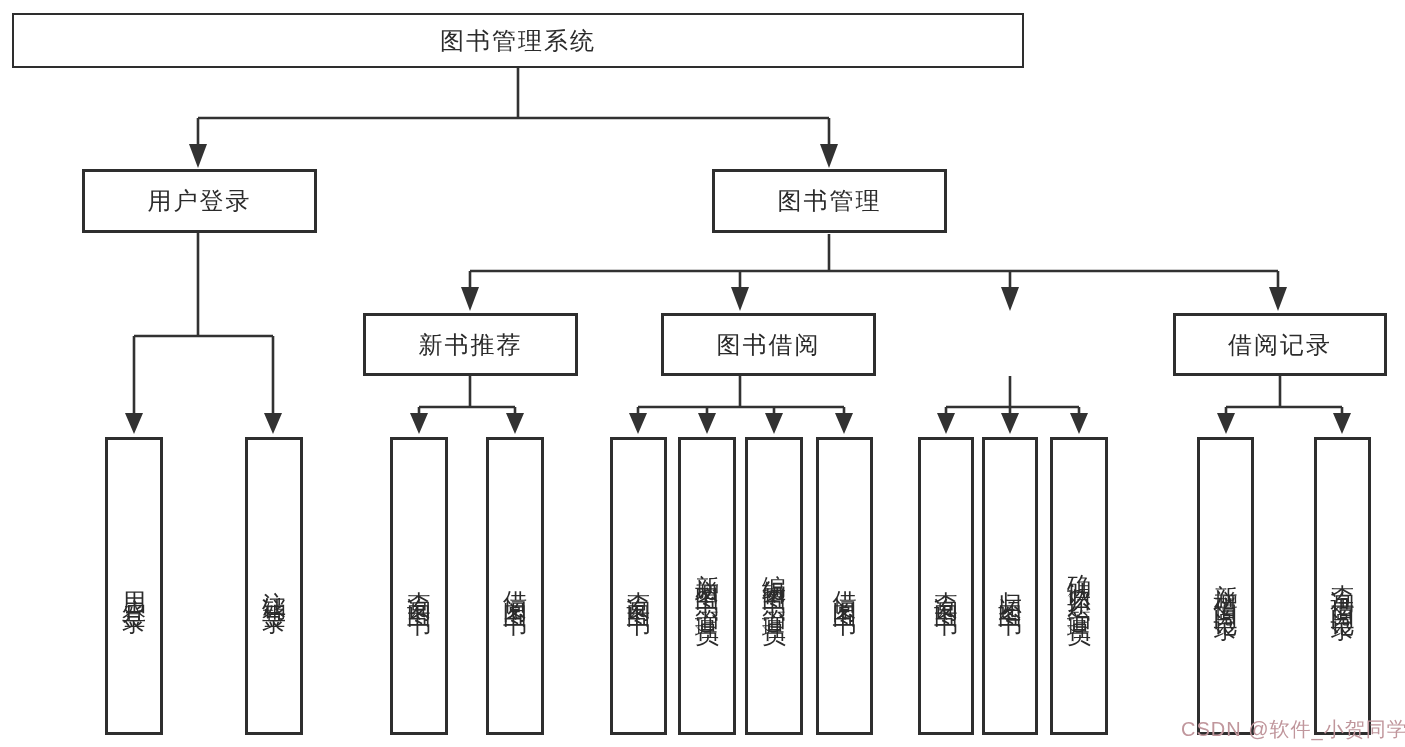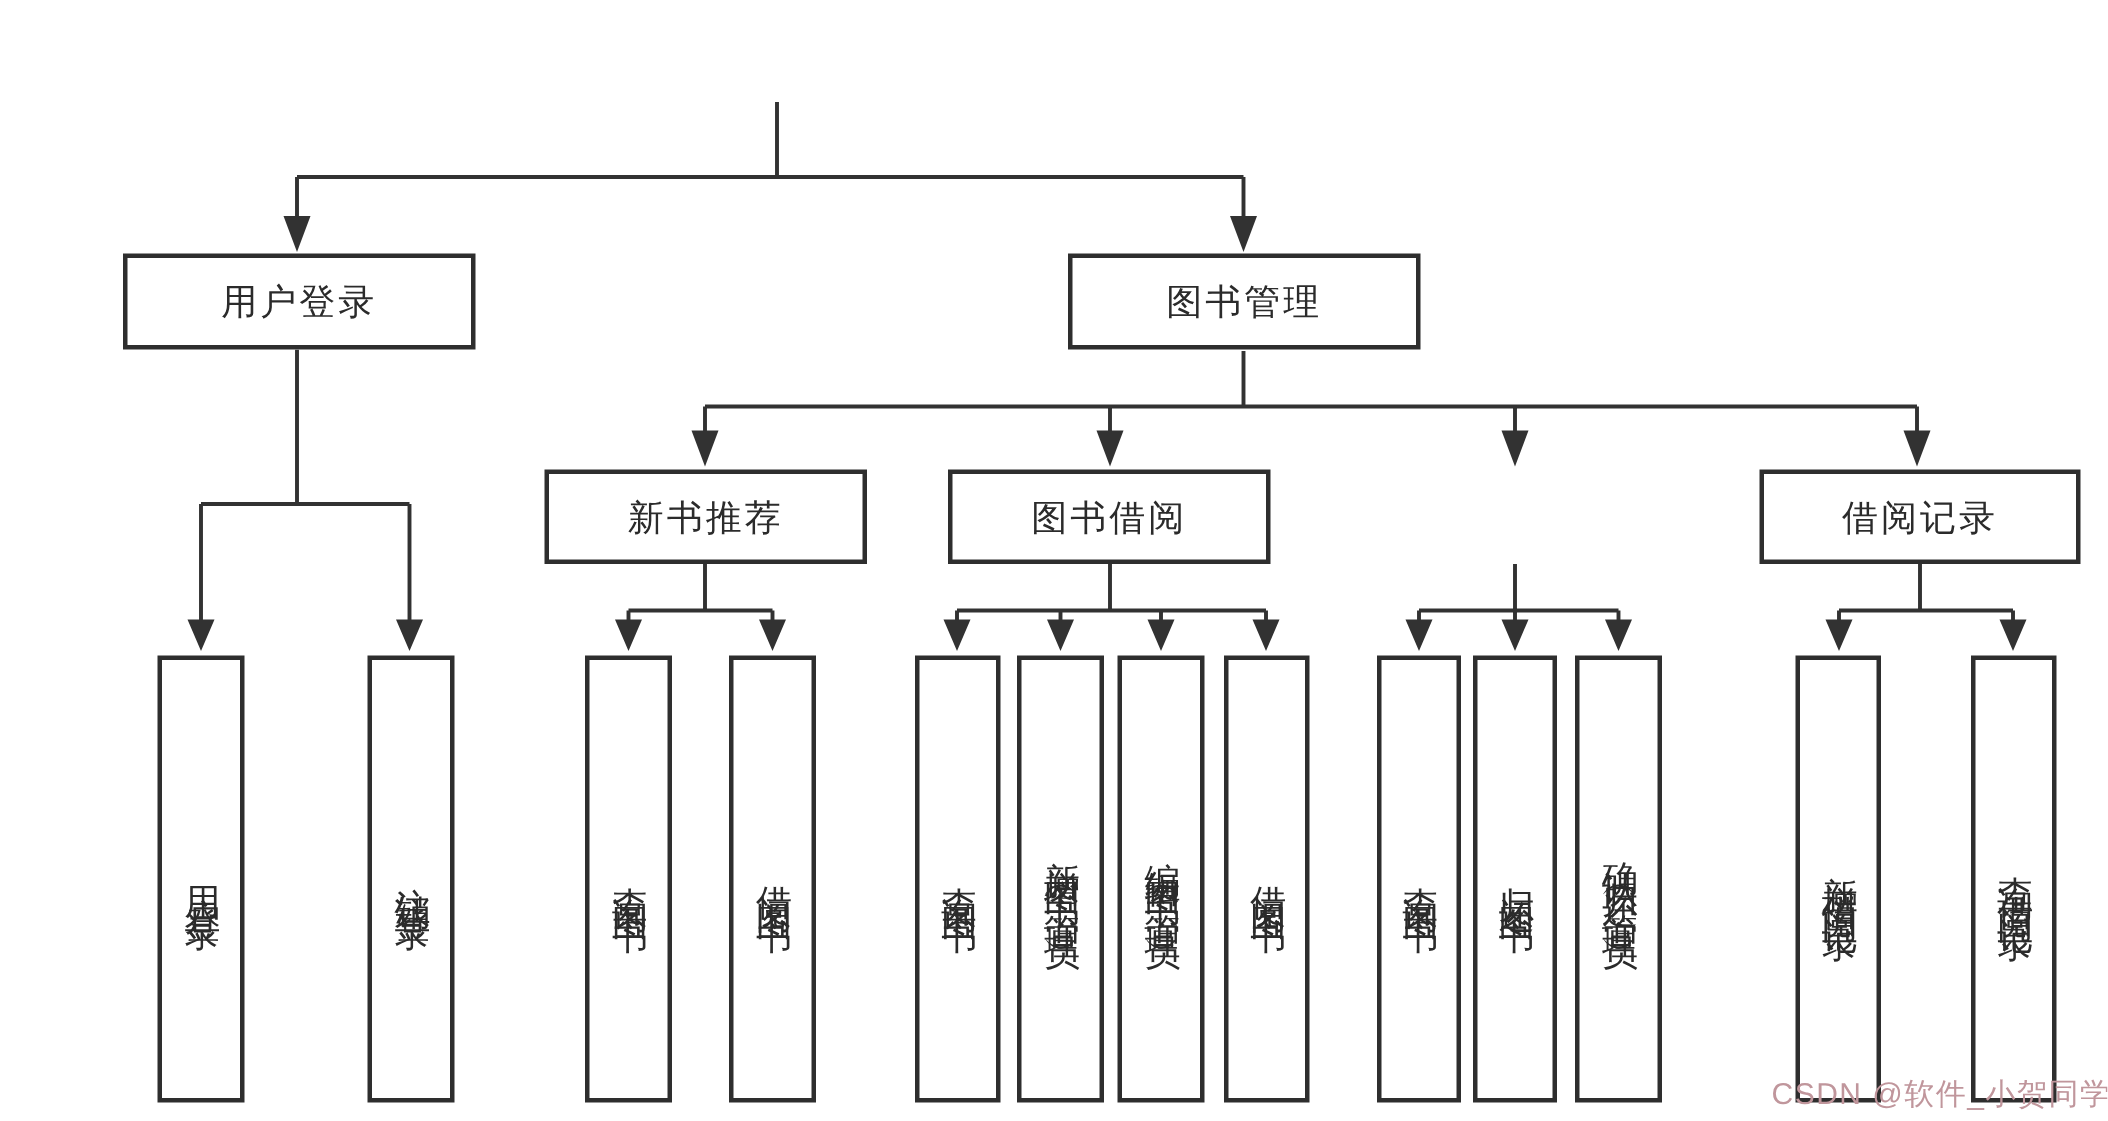--- a/index.html
+++ b/index.html
@@ -121,26 +121,27 @@
       M698 413 L716 413 L707 434 Z
       M765 413 L783 413 L774 434 Z
       M835 413 L853 413 L844 434 Z
       M937 413 L955 413 L946 434 Z
       M1001 413 L1019 413 L1010 434 Z
       M1070 413 L1088 413 L1079 434 Z
       M1217 413 L1235 413 L1226 434 Z
       M1333 413 L1351 413 L1342 434 Z"></path>
   </svg>
 
+  <div class="box h root" style="left:12px;top:13px;width:1012px;height:55px">图书管理系统</div>
 
   <div class="box h" style="left:82px;top:169px;width:235px;height:64px">用户登录</div>
   <div class="box h" style="left:363px;top:313px;width:215px;height:63px">新书推荐</div>
 
   <div class="box h" style="left:712px;top:169px;width:235px;height:64px">图书管理</div>
-  <div class="box h" style="left:632px;top:313px;width:215px;height:63px">图书借阅</div>
+  <div class="box h" style="left:661px;top:313px;width:215px;height:63px">图书借阅</div>
   <div class="box h" style="left:1173px;top:313px;width:214px;height:63px">借阅记录</div>
 
   <div class="box v" style="left:105px;top:437px;width:58px;height:298px">用户登录</div>
   <div class="box v" style="left:245px;top:437px;width:58px;height:298px">注销登录</div>
 
   <div class="box v" style="left:390px;top:437px;width:58px;height:298px">查询图书</div>
   <div class="box v" style="left:486px;top:437px;width:58px;height:298px">借阅图书</div>
 
   <div class="box v" style="left:610px;top:437px;width:57px;height:298px">查询图书</div>
   <div class="box v" style="left:678px;top:437px;width:58px;height:298px">新增图书（管理员）</div>

